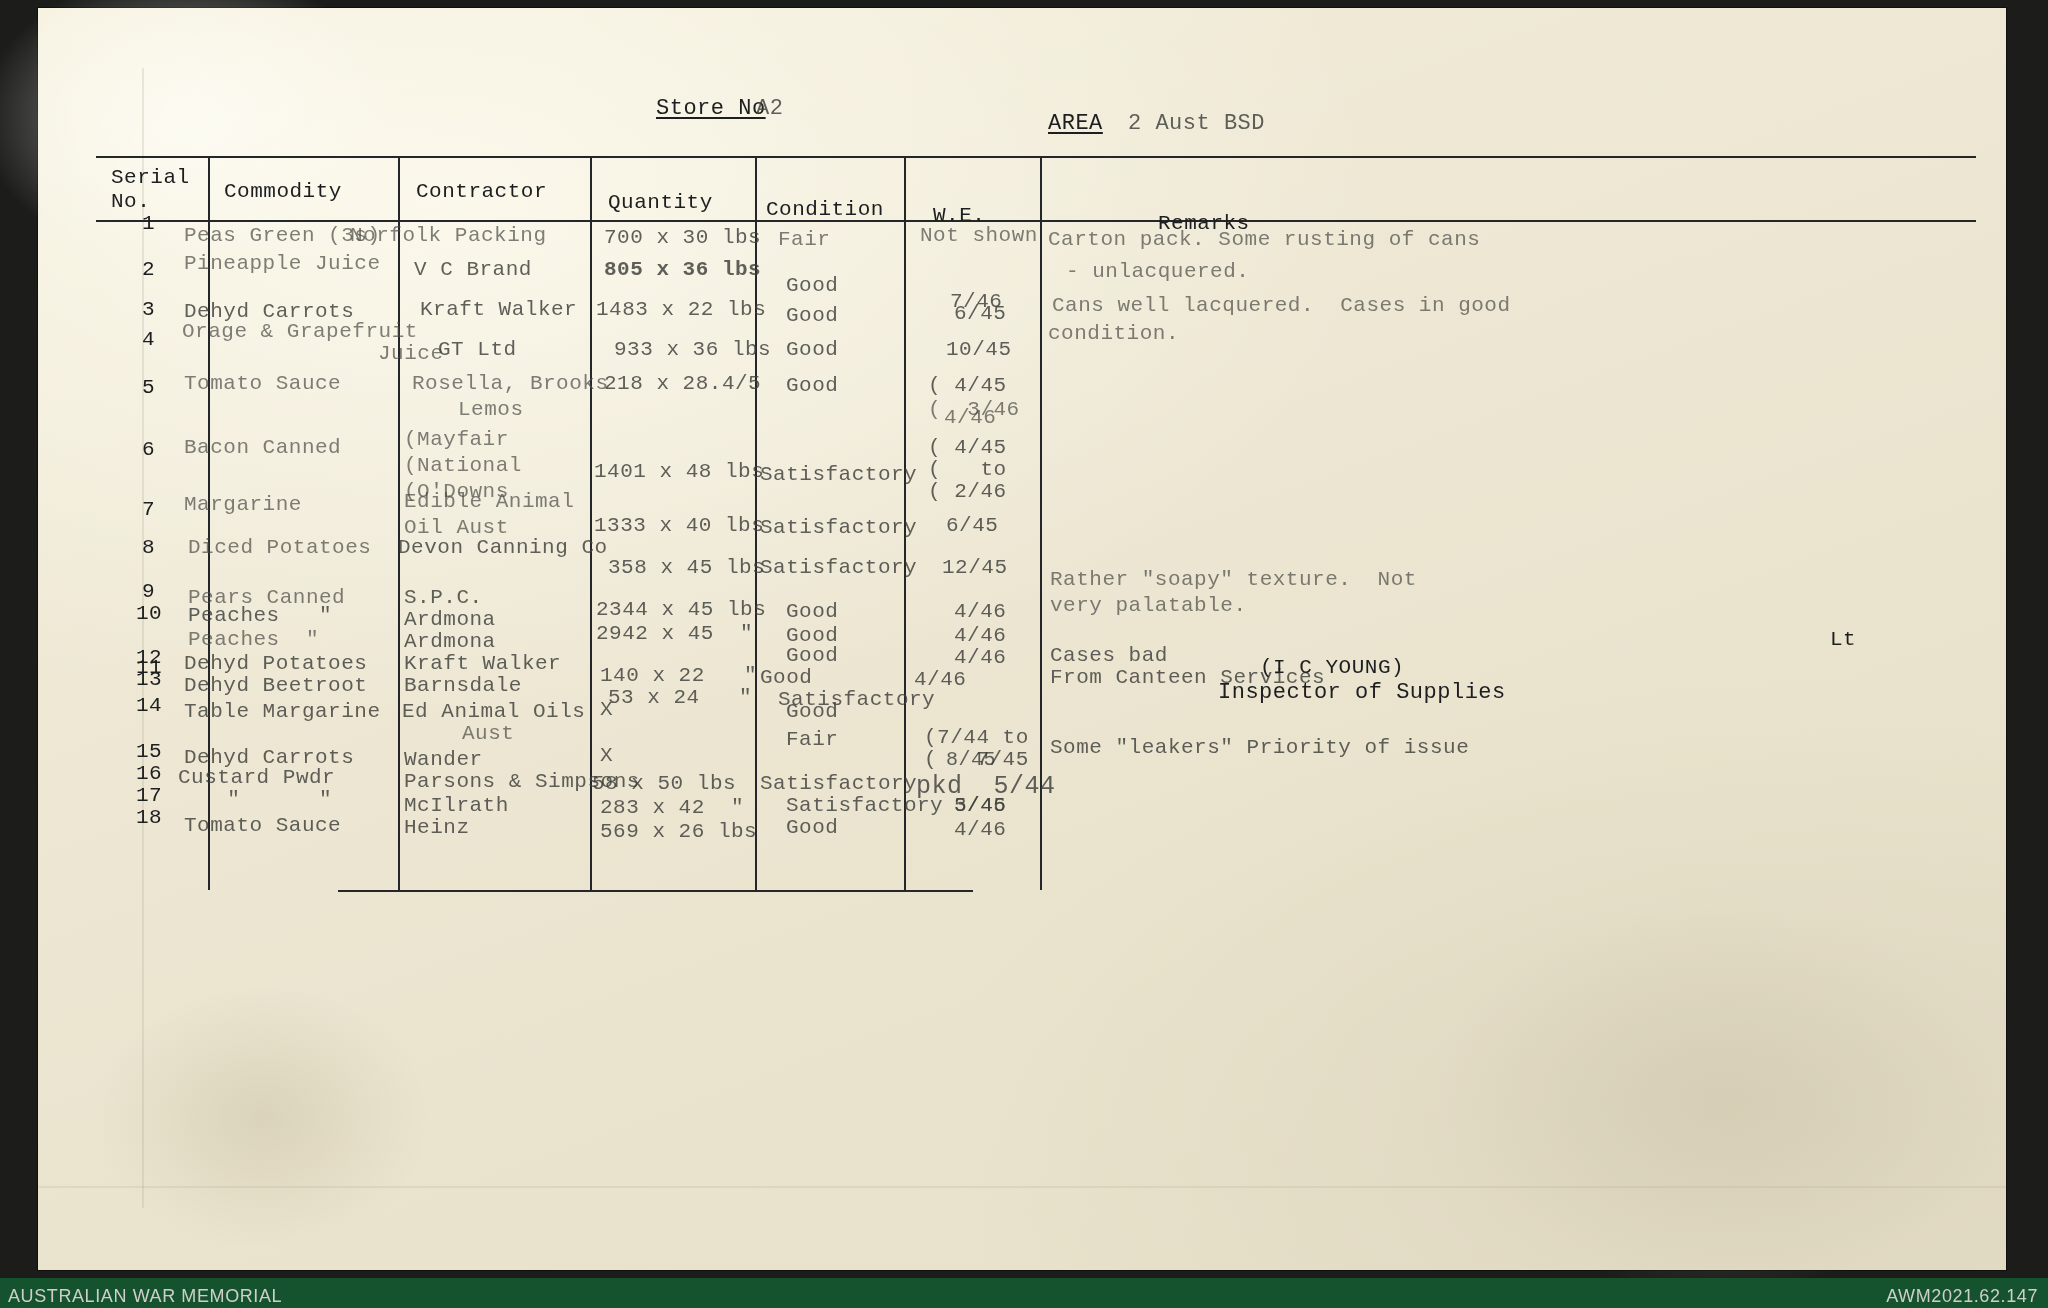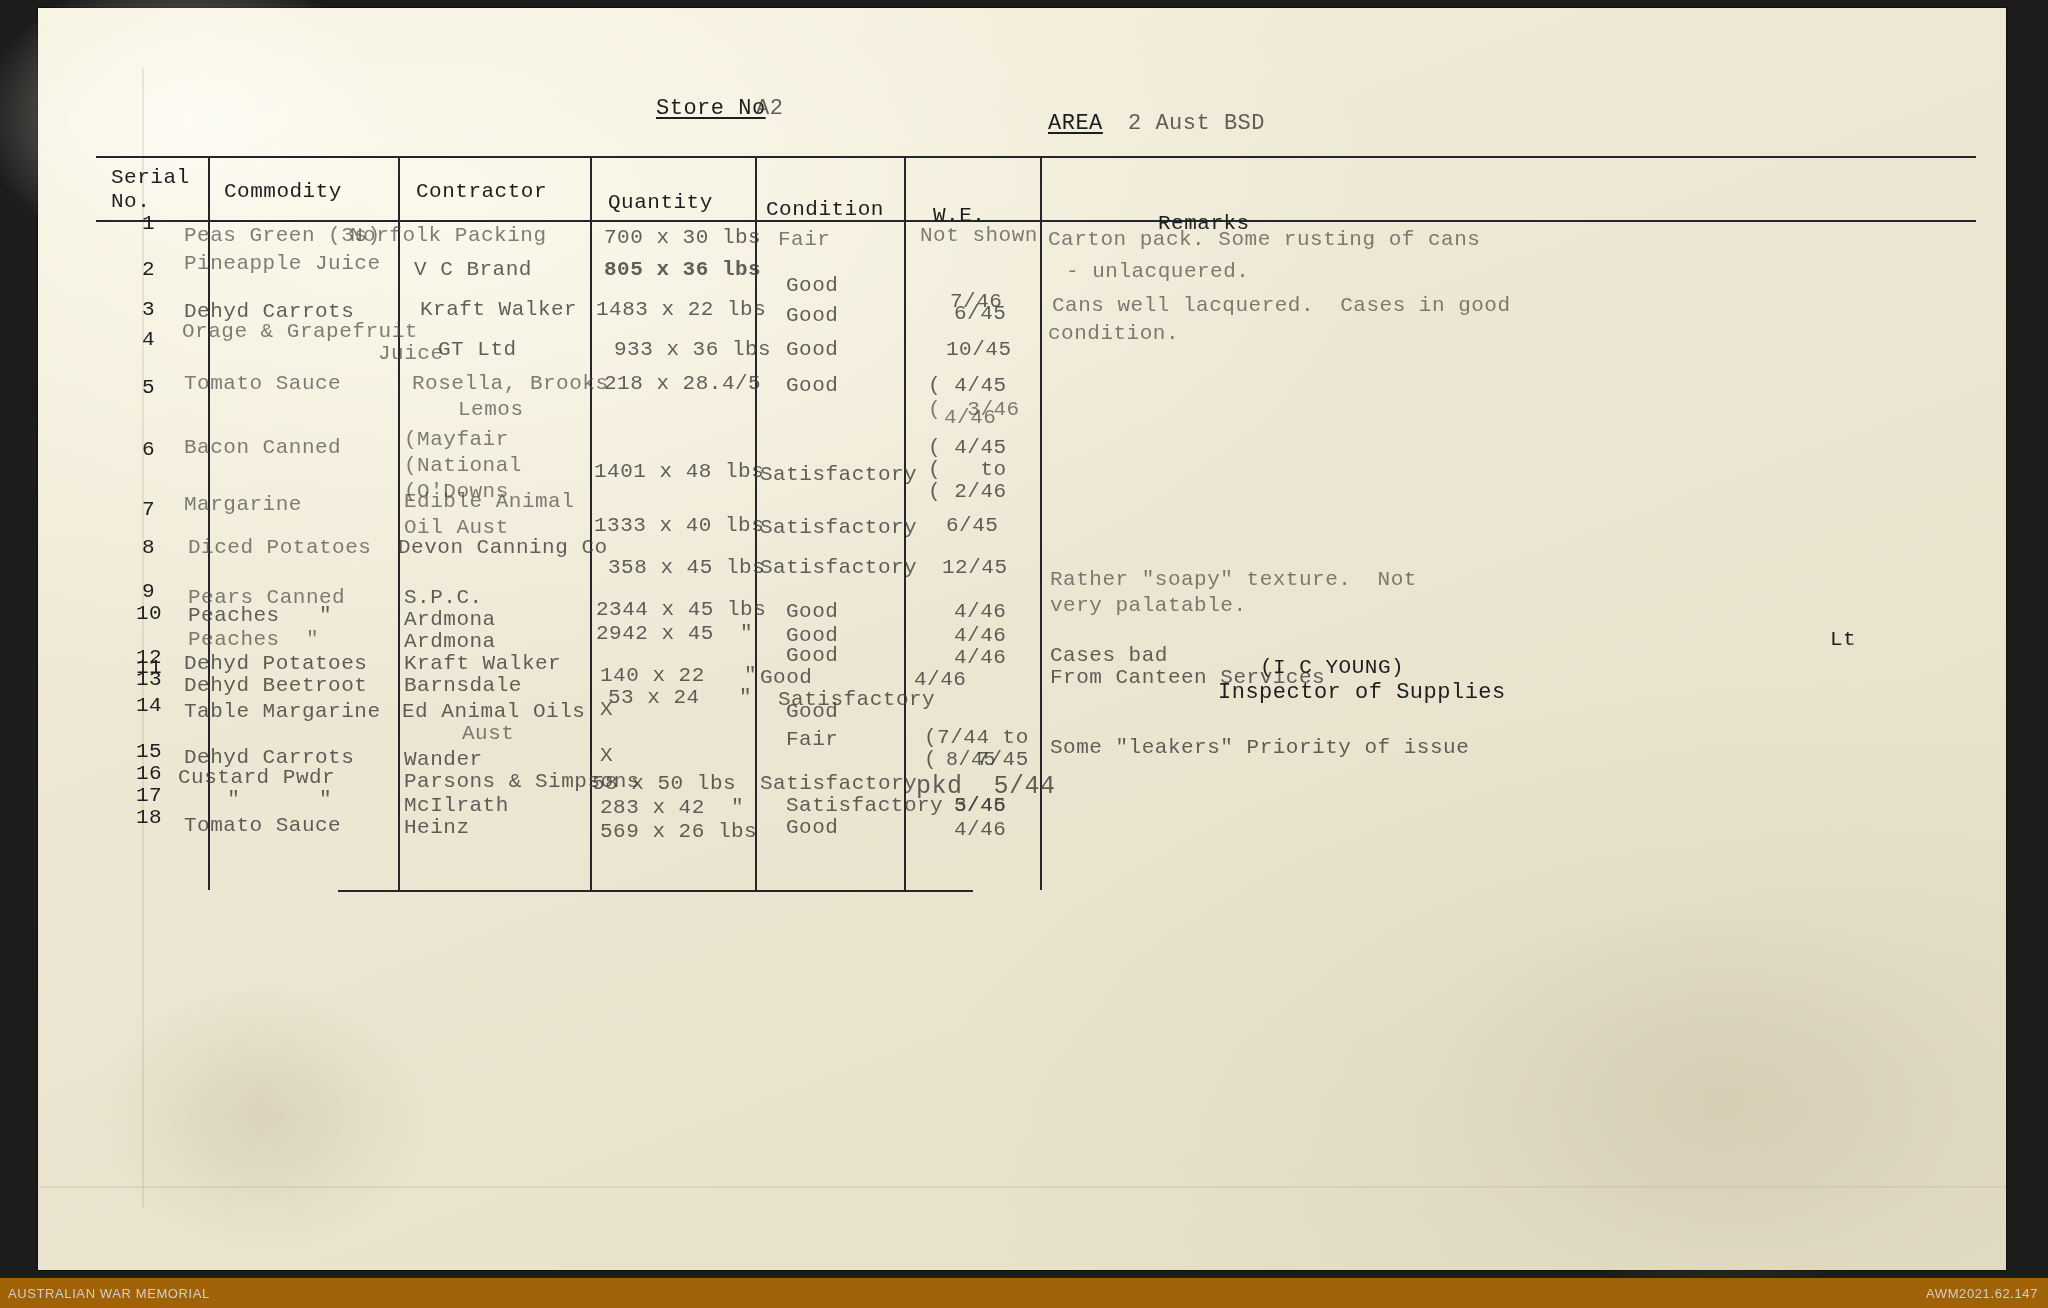--- a/index.html
+++ b/index.html
@@ -74,24 +74,24 @@
     width: 2px;
   }
 
   
   #footer {
     position: absolute;
     left: 0;
     bottom: 0;
     width: 2048px;
     height: 30px;
-    background: #a16207;
+    background: #14532d;
     color: #cfcfc9;
     font-family: "Liberation Sans", sans-serif;
-    font-size: 13px;
+    font-size: 18px;
     letter-spacing: 0.6px;
   }
   #footer .left {
     position: absolute;
     left: 8px;
     top: 8px;
   }
   #footer .right {
     position: absolute;
     right: 10px;

